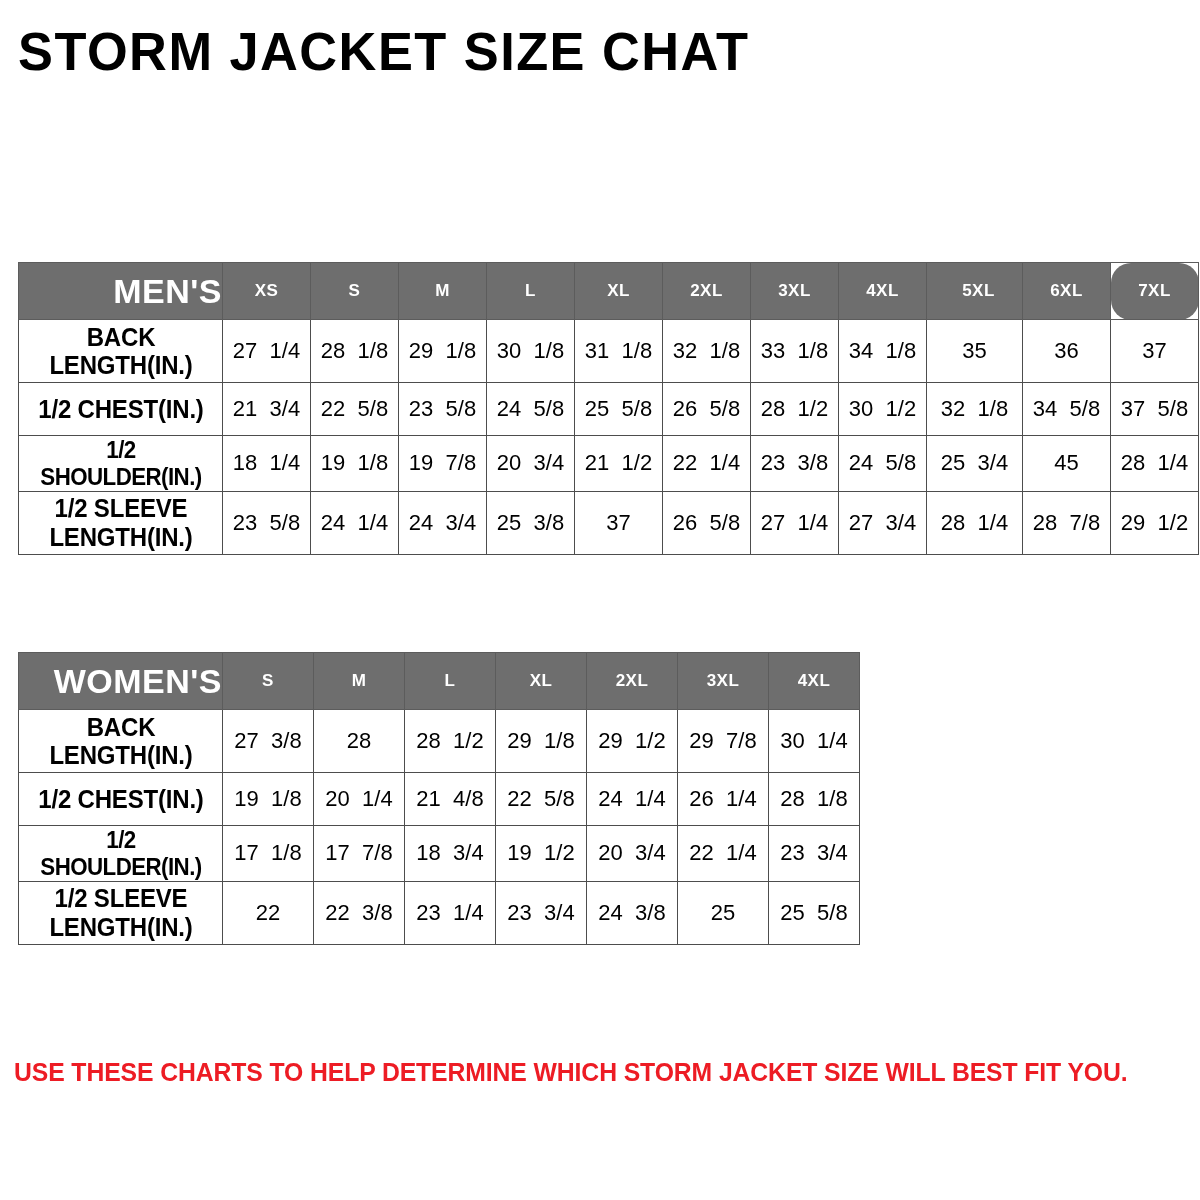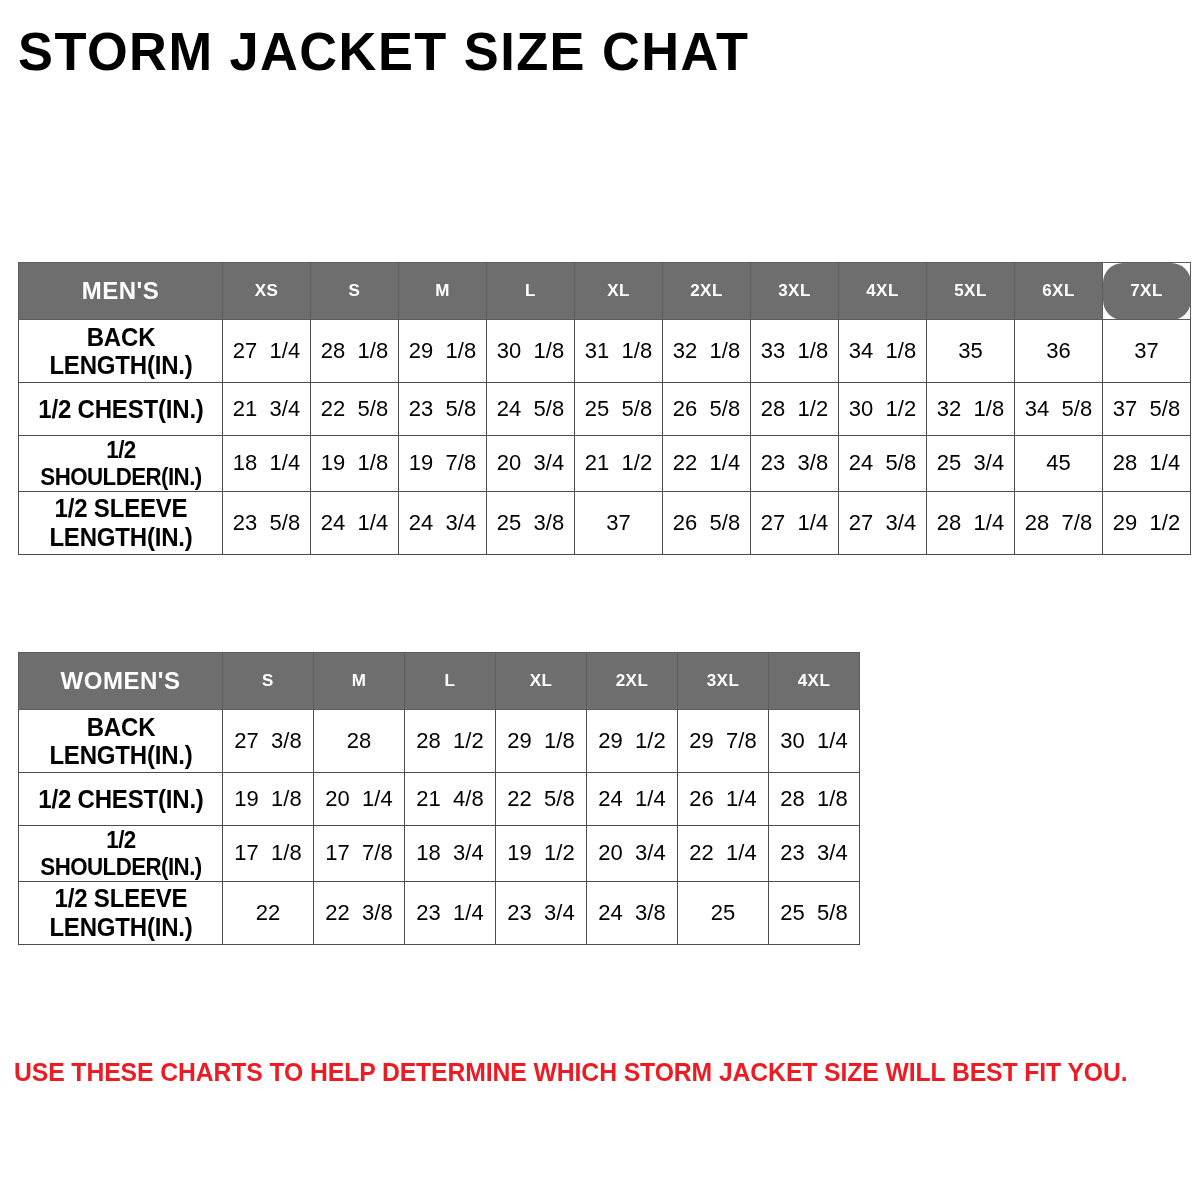--- a/index.html
+++ b/index.html
@@ -69,21 +69,22 @@
     background: #6e6e6e;
     color: #ffffff;
     font-family: "Liberation Sans", sans-serif;
     font-weight: bold;
     font-size: 17px;
     height: 56px;
     border-color: #5c5c5c;
     letter-spacing: 0.5px;
   }
   .size-table thead th.corner {
-    font-size: 24px;
+    font-size: 34px;
+    text-align: right;
   }
   .size-table tbody td {
     font-family: "Liberation Sans", sans-serif;
     font-size: 22px;
     font-weight: normal;
     height: 52px;
     line-height: 1.18;
   }
   .size-table tbody td.rowlabel {
     font-weight: bold;
@@ -143,21 +144,21 @@
       <tr>
           <th class="corner" style="width: 203px;">MEN'S</th>
           <th style="width: 87px;">XS</th>
           <th style="width: 87px;">S</th>
           <th style="width: 87px;">M</th>
           <th style="width: 87px;">L</th>
           <th style="width: 87px;">XL</th>
           <th style="width: 87px;">2XL</th>
           <th style="width: 87px;">3XL</th>
           <th style="width: 87px;">4XL</th>
-          <th style="width: 87px;">5XL</th>
+          <th style="width: 87px; padding-left: 8px;">5XL</th>
           <th style="width: 87px;">6XL</th>
           <th style="width: 87px; border-radius: 20px;">7XL</th>
         </tr>
     </thead>
     <tbody>
         <tr class="tall">
           <td class="rowlabel">
             <div>BACK</div>
             <div>LENGTH(IN.)</div>
           </td>

